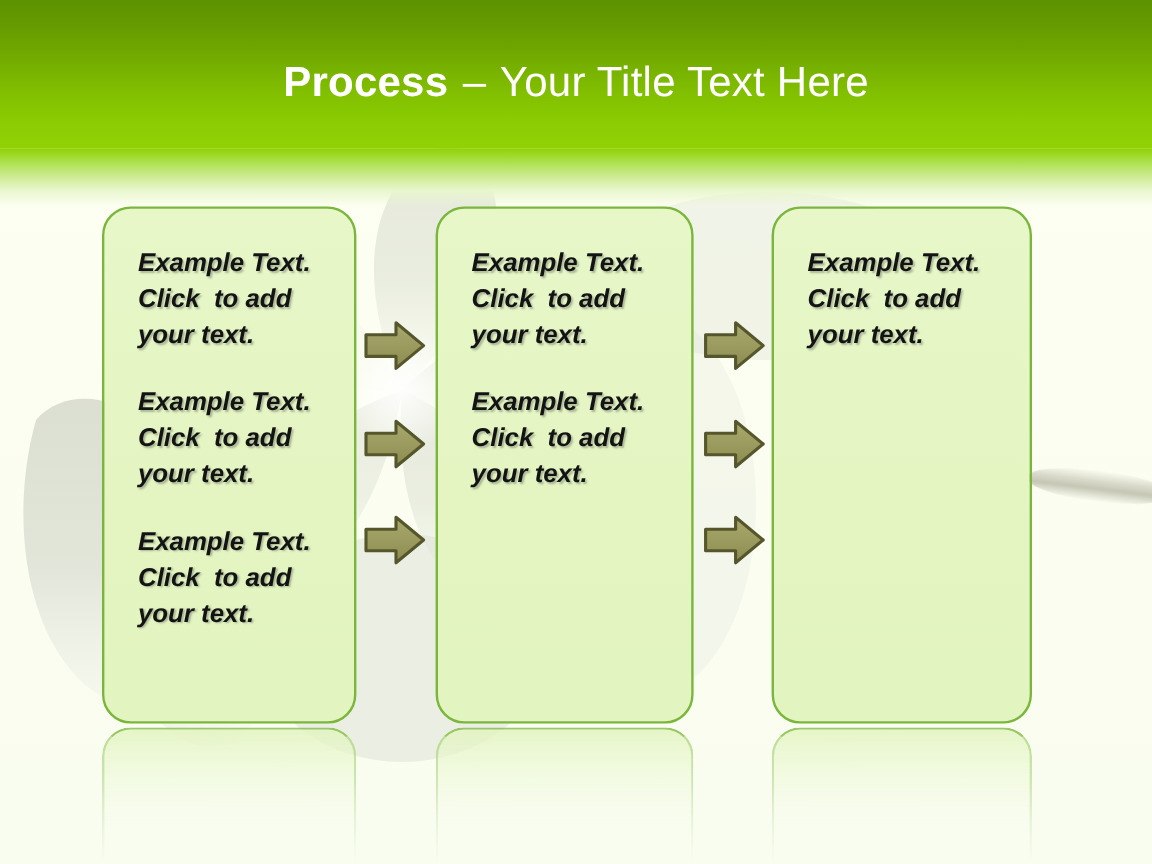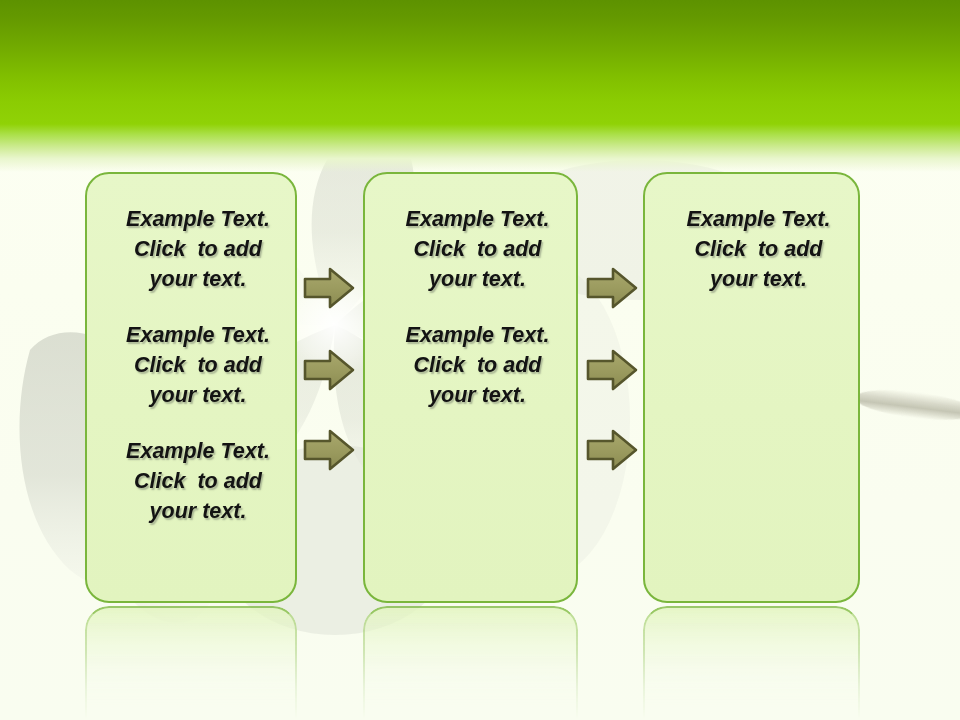--- a/index.html
+++ b/index.html
@@ -110,21 +110,21 @@
     border: 2.5px solid #7ab63c;
     border-radius: 24px;
     overflow: hidden;
   }
   .box-inner {
     position: absolute;
     left: 0;
     right: 0;
     top: 30px;
     padding: 0 14px;
-    text-align: center;
+    text-align: left;
     margin-left: 14px;
   }
 
   .text-block {
     margin-bottom: 26px;
     color: #131313;
     font-style: italic;
     font-weight: bold;
     font-size: 21.5px;
     line-height: 30px;
@@ -196,20 +196,25 @@
     <ellipse cx="335" cy="420" rx="120" ry="95" fill="#d9ddd2" opacity="0.45"></ellipse>
     <ellipse cx="540" cy="300" rx="90" ry="160" fill="#dfe2d8" opacity="0.25"></ellipse>
     <ellipse cx="640" cy="110" rx="150" ry="70" fill="#d7dbd0" opacity="0.30"></ellipse>
   </svg>
 
   <div class="bg-stalk"></div>
 
   <div class="header"></div>
   <div class="header-fade"></div>
 
+  <div class="title">
+    <span class="t-strong">Process</span>
+    <span class="t-dash">–</span>
+    <span class="t-rest">Your Title Text Here</span>
+  </div>
 
   <div id="dynamic-layer">
       <div class="reflection" style="left: 85px; top: 606px; width: 212px; height: 114px;"></div>
       <div class="reflection" style="left: 363px; top: 606px; width: 215px; height: 114px;"></div>
       <div class="reflection" style="left: 643px; top: 606px; width: 217px; height: 114px;"></div>
       <div class="box" style="left: 85px; top: 172px; width: 212px; height: 431px;">
         <div class="box-inner">
           <div class="text-block">
             <span class="tl">Example Text.</span>
             <span class="tl">Click  to add</span>

